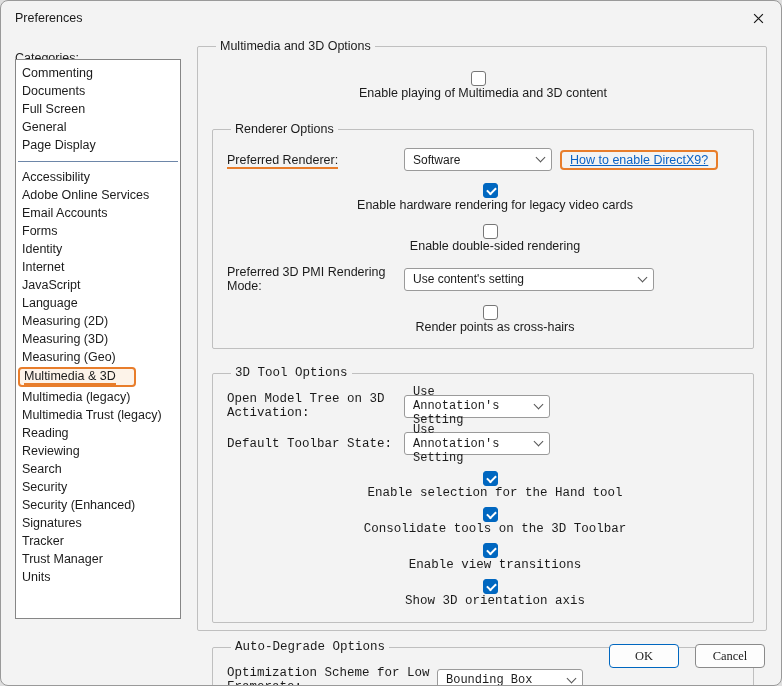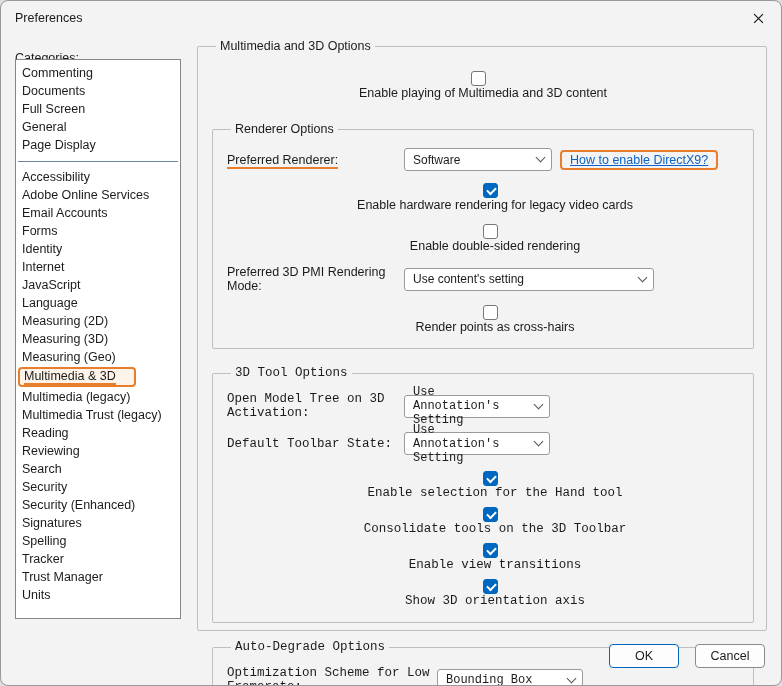--- a/index.html
+++ b/index.html
@@ -77,21 +77,21 @@
   .spin .arrows { width:14px; display:flex; flex-direction:column; border-left:1px solid #d5d5d5; }
   .spin .arrows .half { flex:1; display:flex; align-items:center; justify-content:center; }
   .tri-up { width:0; height:0; border-left:3.5px solid transparent; border-right:3.5px solid transparent;
             border-bottom:4px solid #404040; }
   .tri-down { width:0; height:0; border-left:3.5px solid transparent; border-right:3.5px solid transparent;
               border-top:4px solid #404040; }
   .fps { margin-left:30px; }
 
   
   .btn { position:absolute; top:643px; width:70px; height:24px; border-radius:4px;
-         background:#fdfdfd; font-family:Liberation Sans, sans-serif; font-size:12.5px; color:#1b1b1b; }
+         background:#fdfdfd; font-family:Liberation Serif, serif; font-size:12.5px; color:#1b1b1b; }
   .btn-ok { left:608px; border:1px solid #0067c0; }
   .btn-cancel { left:694px; border:1px solid #8a8a8a; }
 </style>
 </head>
 <body>
 
 <div class="window">
 
   <div class="titlebar">
     <span class="title">Preferences</span>
@@ -126,21 +126,20 @@
         <span class="ann-frame"><span class="ann-underline">Multimedia &amp; 3D</span></span>
       </div>
       <div class="list-item"><span><span>Multimedia (legacy)</span></span></div>
       <div class="list-item"><span><span>Multimedia Trust (legacy)</span></span></div>
       <div class="list-item"><span><span>Reading</span></span></div>
       <div class="list-item"><span><span>Reviewing</span></span></div>
       <div class="list-item"><span><span>Search</span></span></div>
       <div class="list-item"><span><span>Security</span></span></div>
       <div class="list-item"><span><span>Security (Enhanced)</span></span></div>
       <div class="list-item"><span><span>Signatures</span></span></div>
-      <div class="list-item"><span><span>Spelling</span></span></div>
       <div class="list-item"><span><span>Tracker</span></span></div>
       <div class="list-item"><span><span>Trust Manager</span></span></div>
       <div class="list-item"><span><span>Units</span></span></div>
     </div>
 
   <fieldset class="main-group">
     <legend>Multimedia and 3D Options</legend>
 
     <div class="cb first">
       <span class="box"></span>

